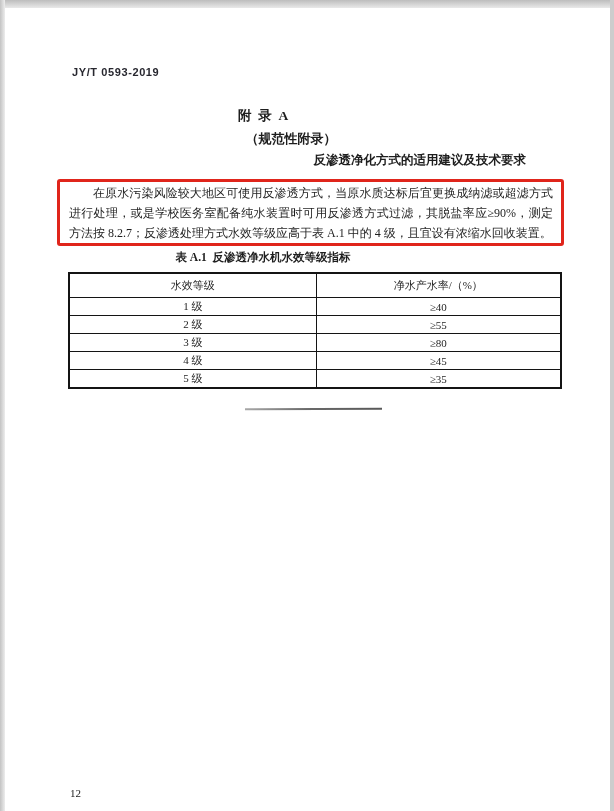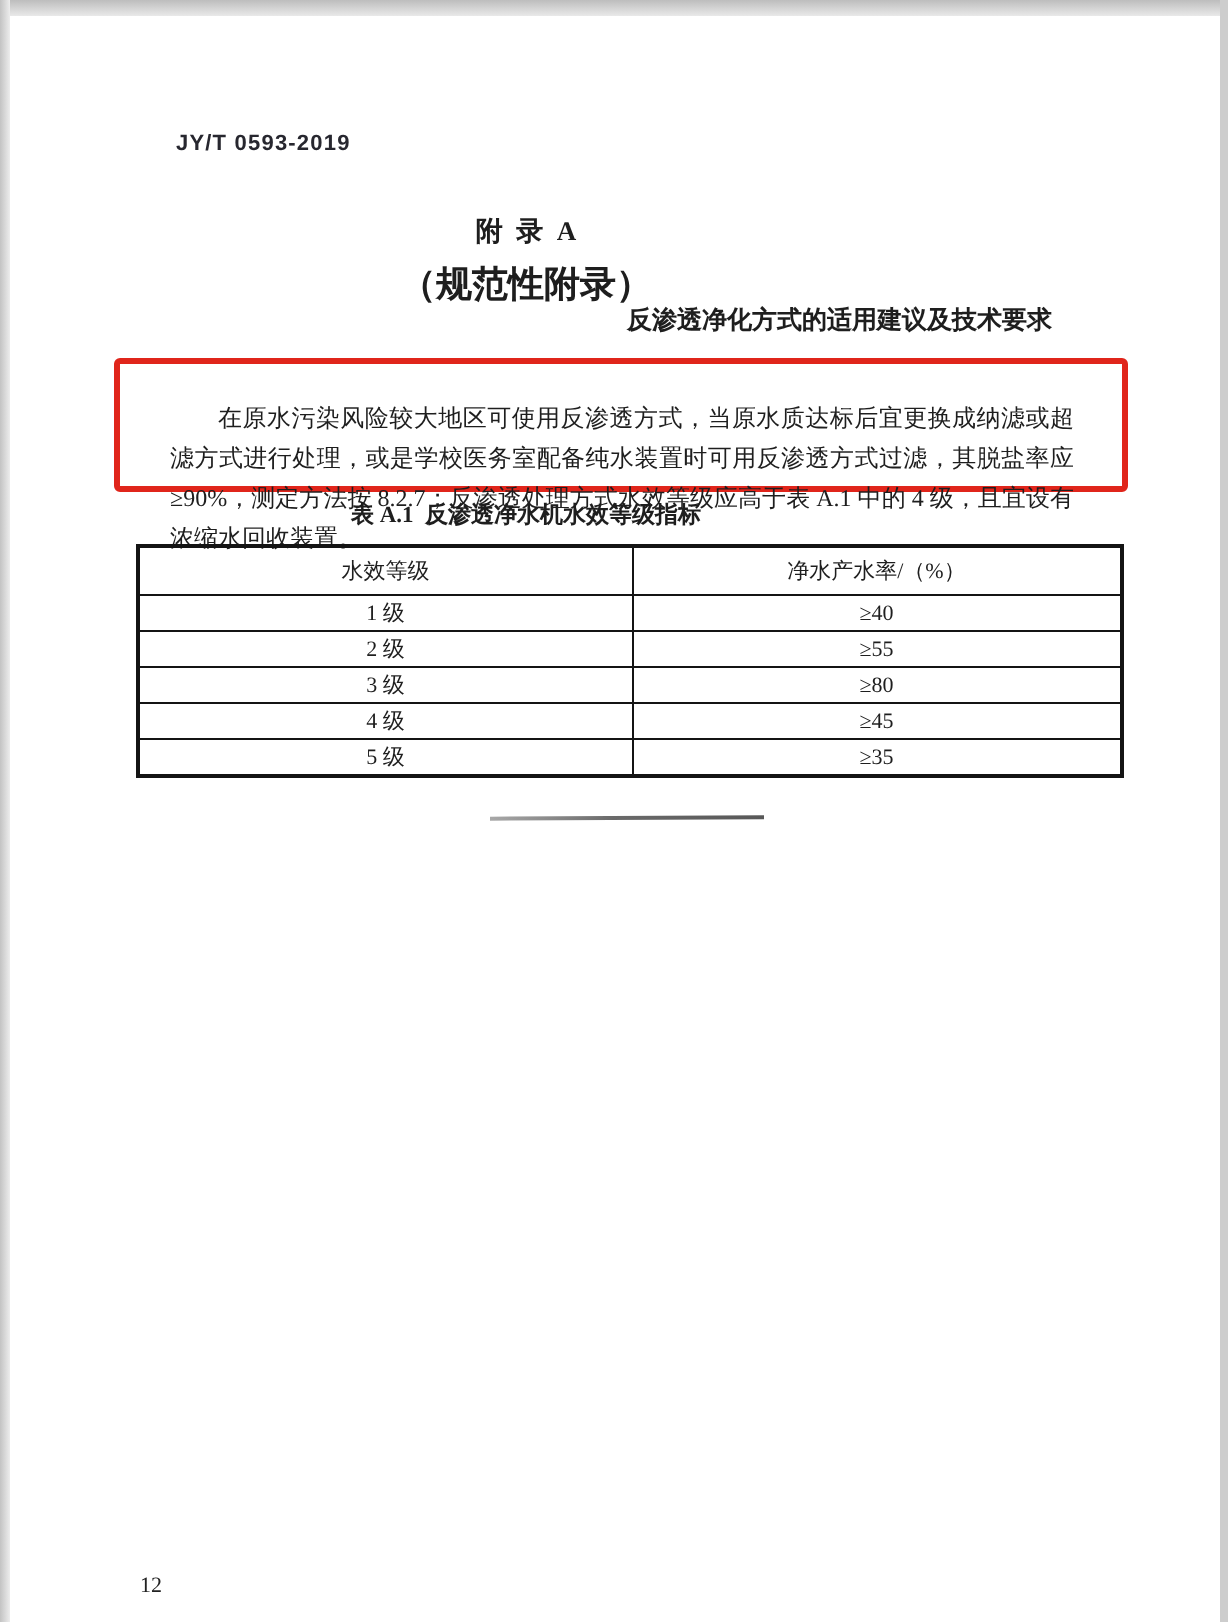--- a/index.html
+++ b/index.html
@@ -14,38 +14,38 @@
   }
   
   .edge-top    { position: absolute; top: 0; left: 0; width: 614px; height: 8px;
                  background: linear-gradient(to bottom, #bdbdbd, #e9e9e9); }
   .edge-left   { position: absolute; top: 0; left: 0; width: 5px; height: 811px;
                  background: linear-gradient(to right, #c3c3c3, #ededed); }
   .edge-right  { position: absolute; top: 0; right: 0; width: 4px; height: 811px;
                  background: #cdcdcd; }
 
   .doc-number {
-    position: absolute; left: 88px; top: 66px;
+    position: absolute; left: 72px; top: 66px;
     font-family: "Liberation Sans", "DejaVu Sans", sans-serif;
     font-weight: 700; font-size: 11px; letter-spacing: .6px; color: #27272f;
   }
 
   .centered { position: absolute; left: 0; width: 526px; text-align: center; white-space: pre; }
   .appendix-title    { top: 107px; font-weight: 700; font-size: 13.5px; }
-  .appendix-subtitle { top: 130px; font-weight: 700; font-size: 18px; }
+  .appendix-subtitle { top: 130px; font-weight: 700; font-size: 13px; margin-left: 28px; }
   .appendix-heading  { top: 152px; font-weight: 700; font-size: 12.5px; text-align: right; }
 
   .highlight-box {
     position: absolute; left: 57px; top: 179px;
     box-sizing: border-box; width: 507px; height: 67px;
     border: 3px solid #e0251b; border-radius: 3px;
     padding: 1px 8px 0 9px;
   }
   .para {
-    margin: 16px;
+    margin: 0;
     font-size: 12px; line-height: 20px;
     text-align: justify; text-justify: inter-ideograph;
     text-indent: 2em; color: #1e1e1e;
   }
 
   .table-caption {
     top: 250px; font-weight: 700; font-size: 11.5px;
   }
 
   .water-table {

